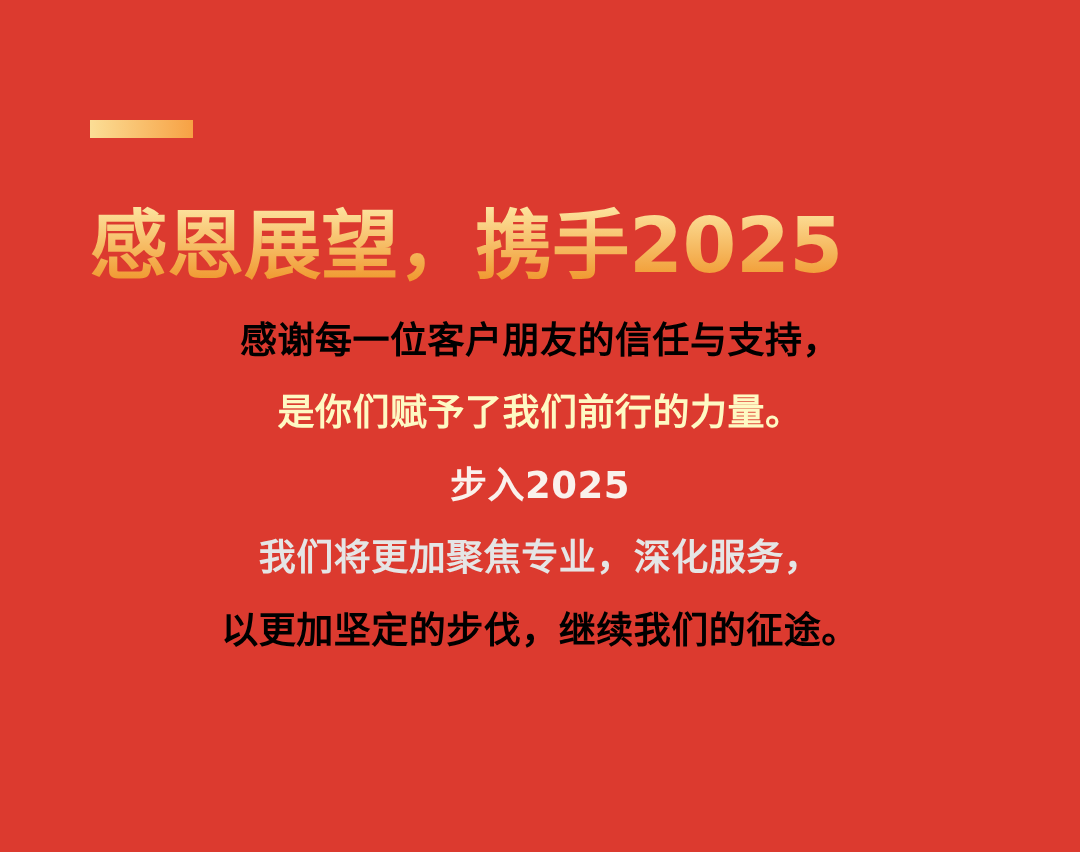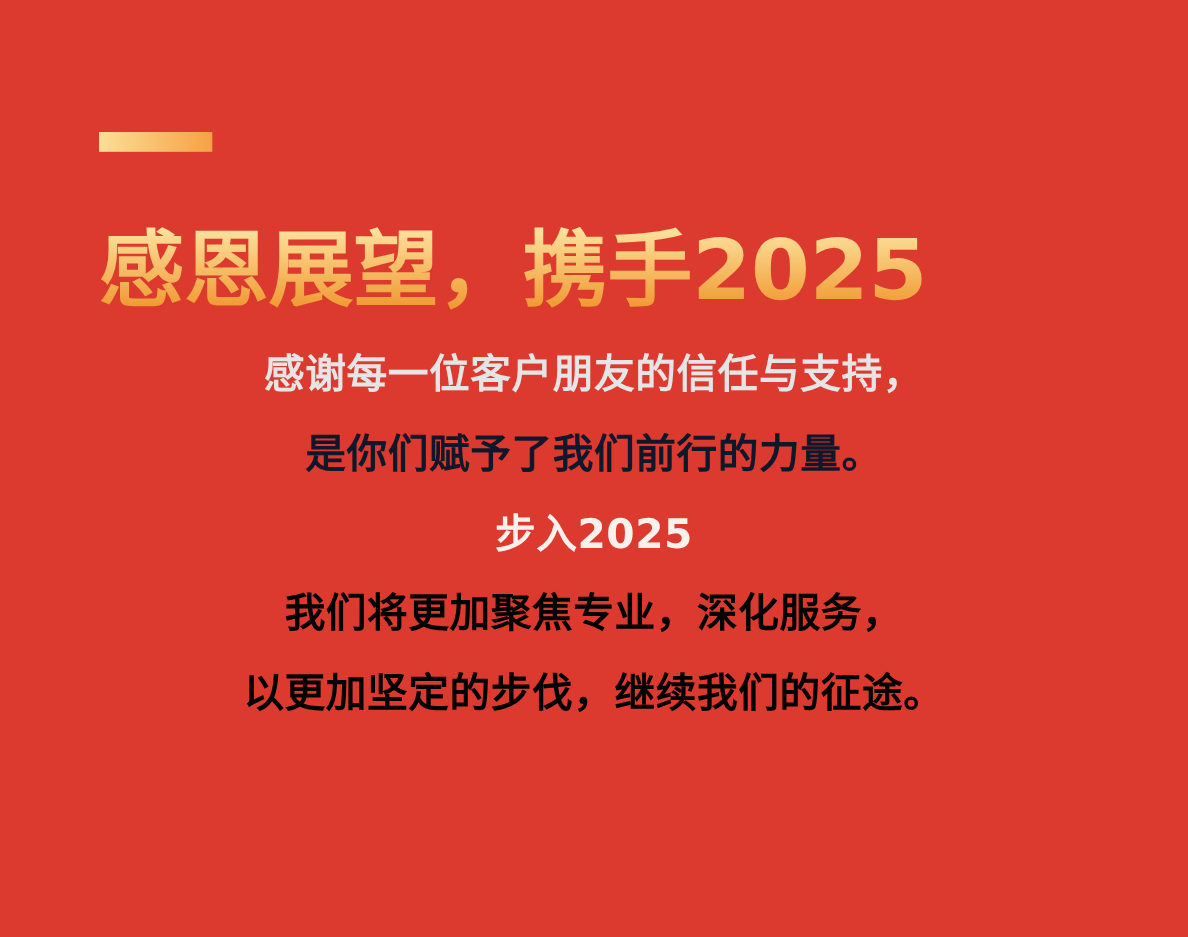--- a/index.html
+++ b/index.html
@@ -85,20 +85,20 @@
 </head>
 <body style="background: rgb(220, 58, 47);">
 
 <div class="poster" style="background: rgb(220, 58, 47);">
 
   <div class="accent-bar" style="background: linear-gradient(90deg, rgb(251, 222, 150) 0%, rgb(247, 161, 68) 100%);"></div>
 
   <h1 class="headline" style="background: linear-gradient(rgb(253, 228, 160) 0%, rgb(239, 146, 38) 100%) text; -webkit-text-fill-color: transparent; color: transparent;">感恩展望，携手2025</h1>
 
   <div class="body-copy">
-    <p class="copy-line" style="color: #e5e5e5;">感谢每一位客户朋友的信任与支持，</p>
-    <p class="copy-line" style="color: #0f172a;">是你们赋予了我们前行的力量。</p>
+    <p class="copy-line" style="color: #000000;">感谢每一位客户朋友的信任与支持，</p>
+    <p class="copy-line" style="color: #fef9c3;">是你们赋予了我们前行的力量。</p>
     <p class="copy-line" style="color: rgb(250, 241, 236); margin-top: 16px;">步入2025</p>
-    <p class="copy-line" style="color: #000000;">我们将更加聚焦专业，深化服务，</p>
+    <p class="copy-line" style="color: #e5e5e5;">我们将更加聚焦专业，深化服务，</p>
     <p class="copy-line" style="color: #000000;">以更加坚定的步伐，继续我们的征途。</p>
   </div>
 
 </div>
 
 </body></html>

